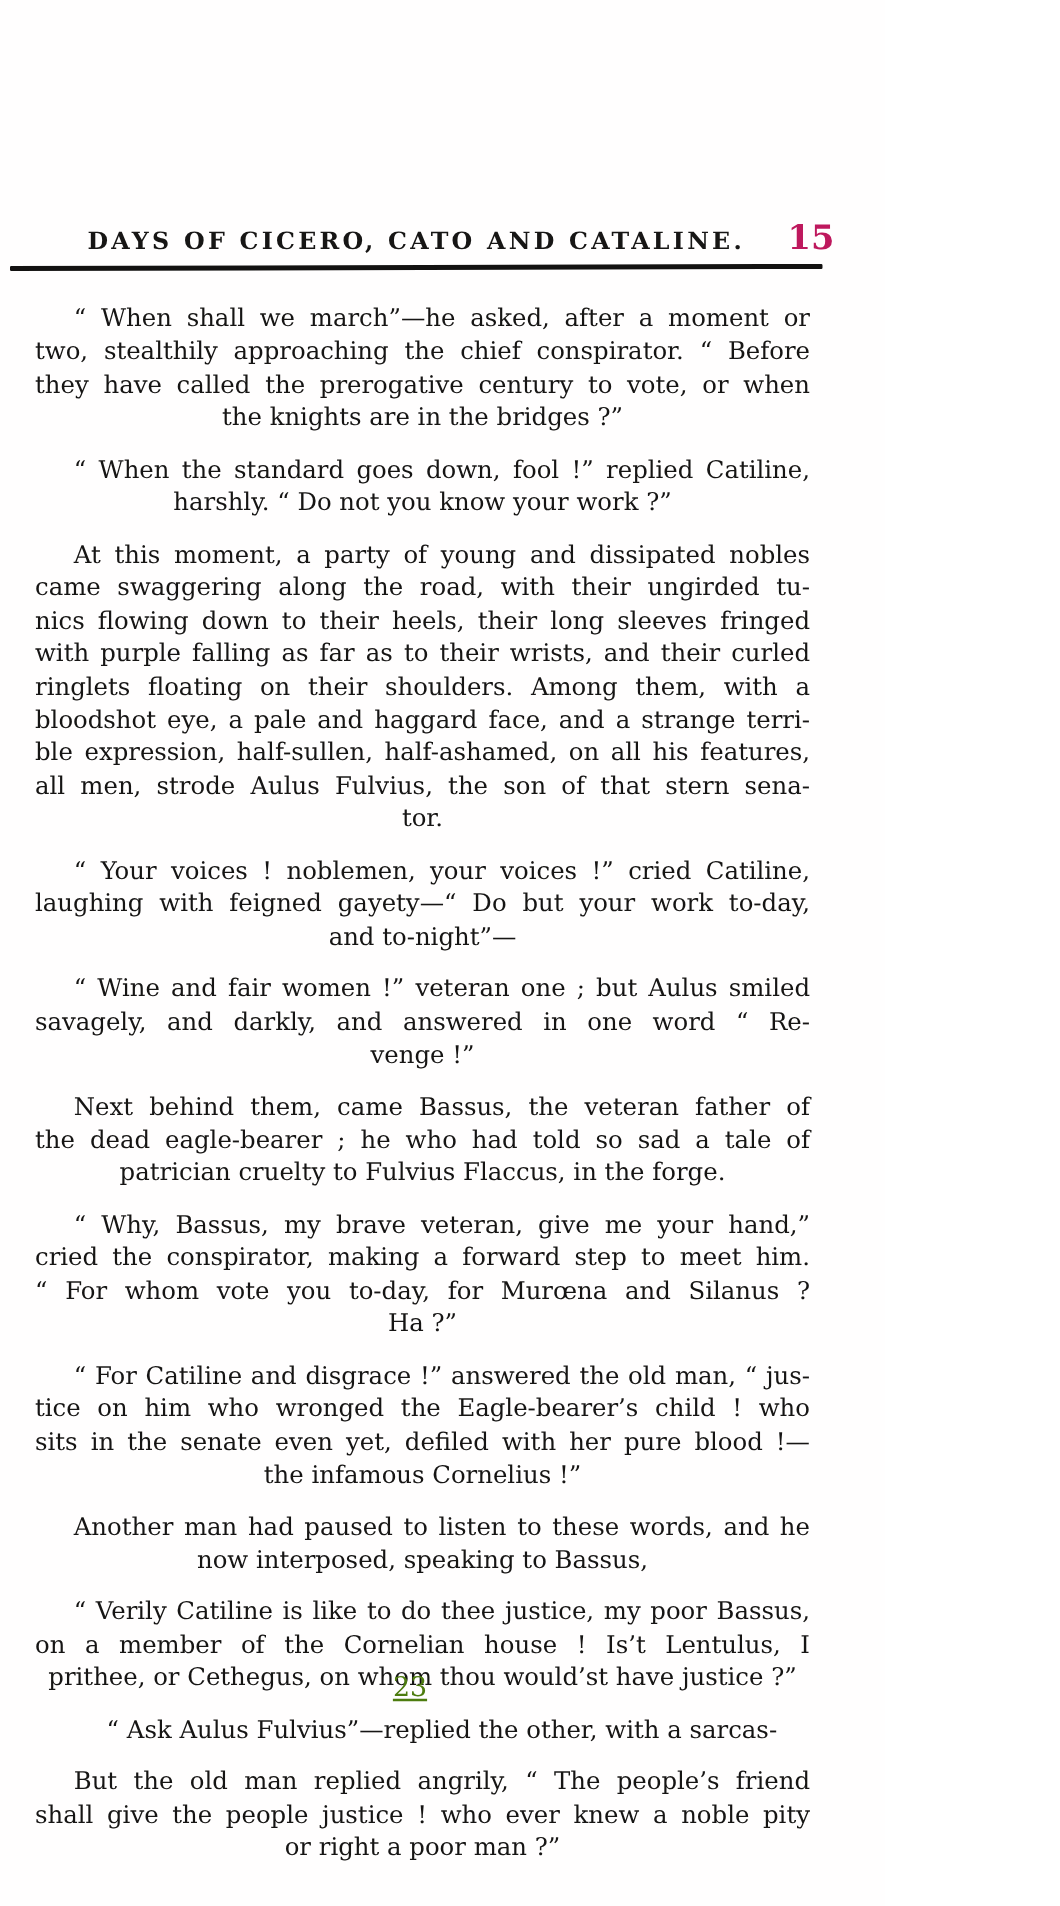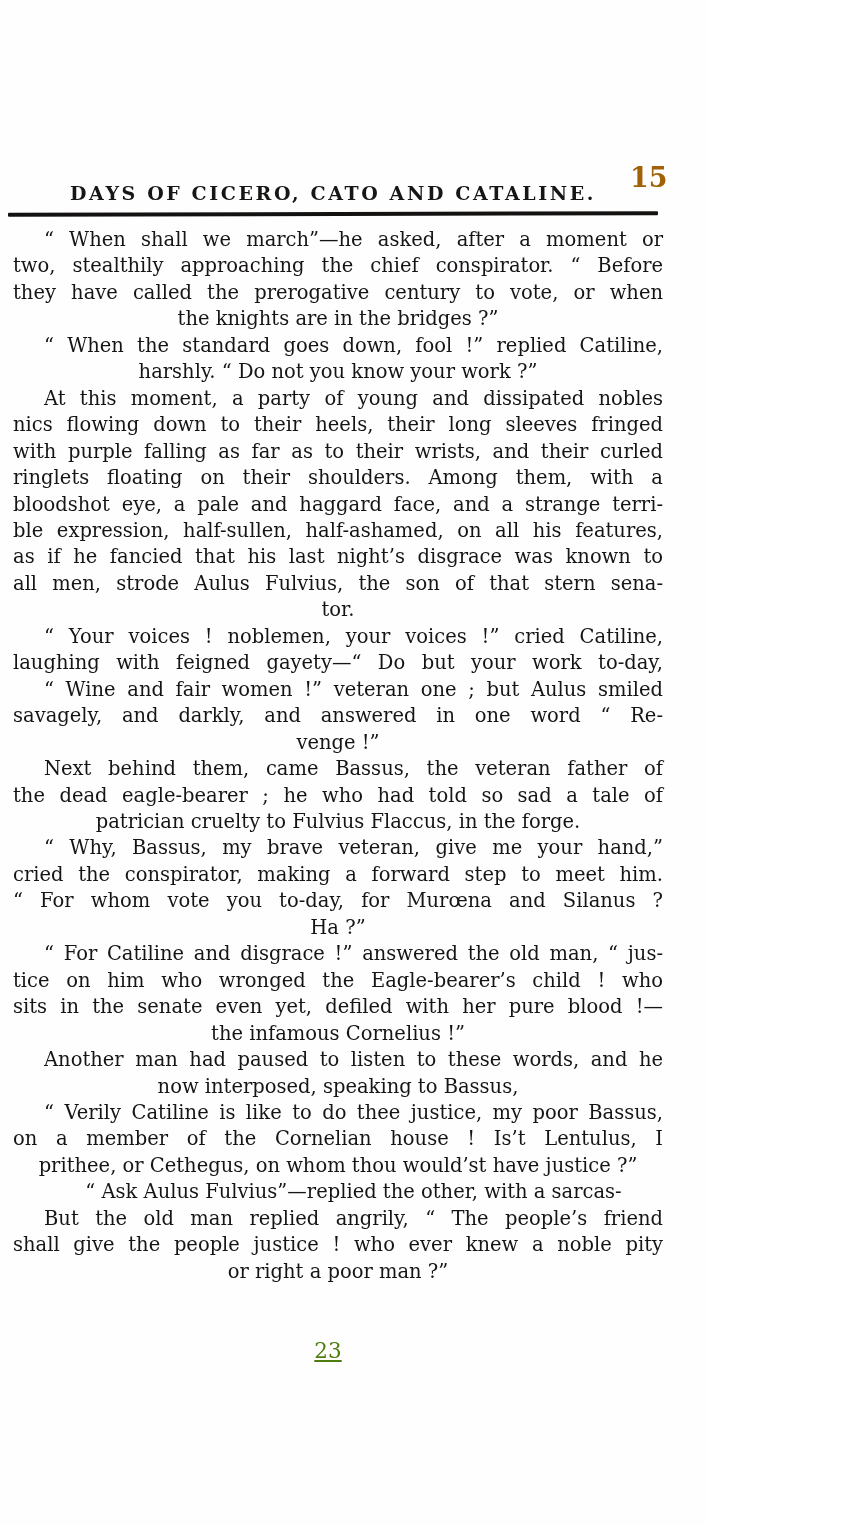--- a/index.html
+++ b/index.html
@@ -23,47 +23,47 @@
     width: 650px;
     text-align: center;
     font-size: 19px;
     font-weight: 600;
     letter-spacing: 2.6px;
     white-space: nowrap;
     color: #171615;
   }
   .page-number {
     position: absolute;
-    top: 162px;
+    top: 175px;
     left: 630px;
     width: 40px;
     font-size: 27px;
     font-weight: 600;
     text-align: left;
-    color: #a16207;
+    color: #be185d;
   }
   .head-rule {
     position: absolute;
     top: 212px;
     left: 8px;
     width: 650px;
     height: 4px;
     background: #131211;
     transform: rotate(-0.15deg);
     border-radius: 1px;
   }
   .text-block {
     position: absolute;
     top: 227px;
     left: 13px;
     width: 650px;
     font-size: 19.5px;
     line-height: 26.45px;
   }
-  .paragraph { margin: 0; }
+  .paragraph { margin: 15px; }
   .line {
     text-align: justify;
     text-align-last: justify;
     -moz-text-align-last: justify;
     white-space: normal;
   }
   .line.last {
     text-align: center;
     text-align-last: auto;
     -moz-text-align-last: auto;
@@ -99,32 +99,33 @@
         <div class="line">two, stealthily approaching the chief conspirator. “ Before</div>
         <div class="line">they have called the prerogative century to vote, or when</div>
         <div class="line last">the knights are in the bridges ?”</div>
       </div>
       <div class="paragraph">
         <div class="line first">“ When the standard goes down, fool !” replied Catiline,</div>
         <div class="line last">harshly. “ Do not you know your work ?”</div>
       </div>
       <div class="paragraph">
         <div class="line first">At this moment, a party of young and dissipated nobles</div>
+        <div class="line">came swaggering along the road, with their ungirded tu-</div>
         <div class="line">nics flowing down to their heels, their long sleeves fringed</div>
         <div class="line">with purple falling as far as to their wrists, and their curled</div>
         <div class="line">ringlets floating on their shoulders.  Among them, with a</div>
         <div class="line">bloodshot eye, a pale and haggard face, and a strange terri-</div>
         <div class="line">ble expression, half-sullen, half-ashamed, on all his features,</div>
-        <div class="line">as if he fancied that his last night’s disgrace was known to</div>
         <div class="line">all men, strode Aulus Fulvius, the son of that stern sena-</div>
         <div class="line last">tor.</div>
       </div>
       <div class="paragraph">
         <div class="line first">“ Your voices ! noblemen, your voices !” cried Catiline,</div>
         <div class="line">laughing with feigned gayety—“ Do but your work to-day,</div>
+        <div class="line last">and to-night”—</div>
       </div>
       <div class="paragraph">
         <div class="line first">“ Wine and fair women !” veteran one ; but Aulus smiled</div>
         <div class="line">savagely, and darkly, and answered in one word “ Re-</div>
         <div class="line last">venge !”</div>
       </div>
       <div class="paragraph">
         <div class="line first">Next behind them, came Bassus, the veteran father of</div>
         <div class="line">the dead eagle-bearer ; he who had told so sad a tale of</div>
         <div class="line last">patrician cruelty to Fulvius Flaccus, in the forge.</div>

